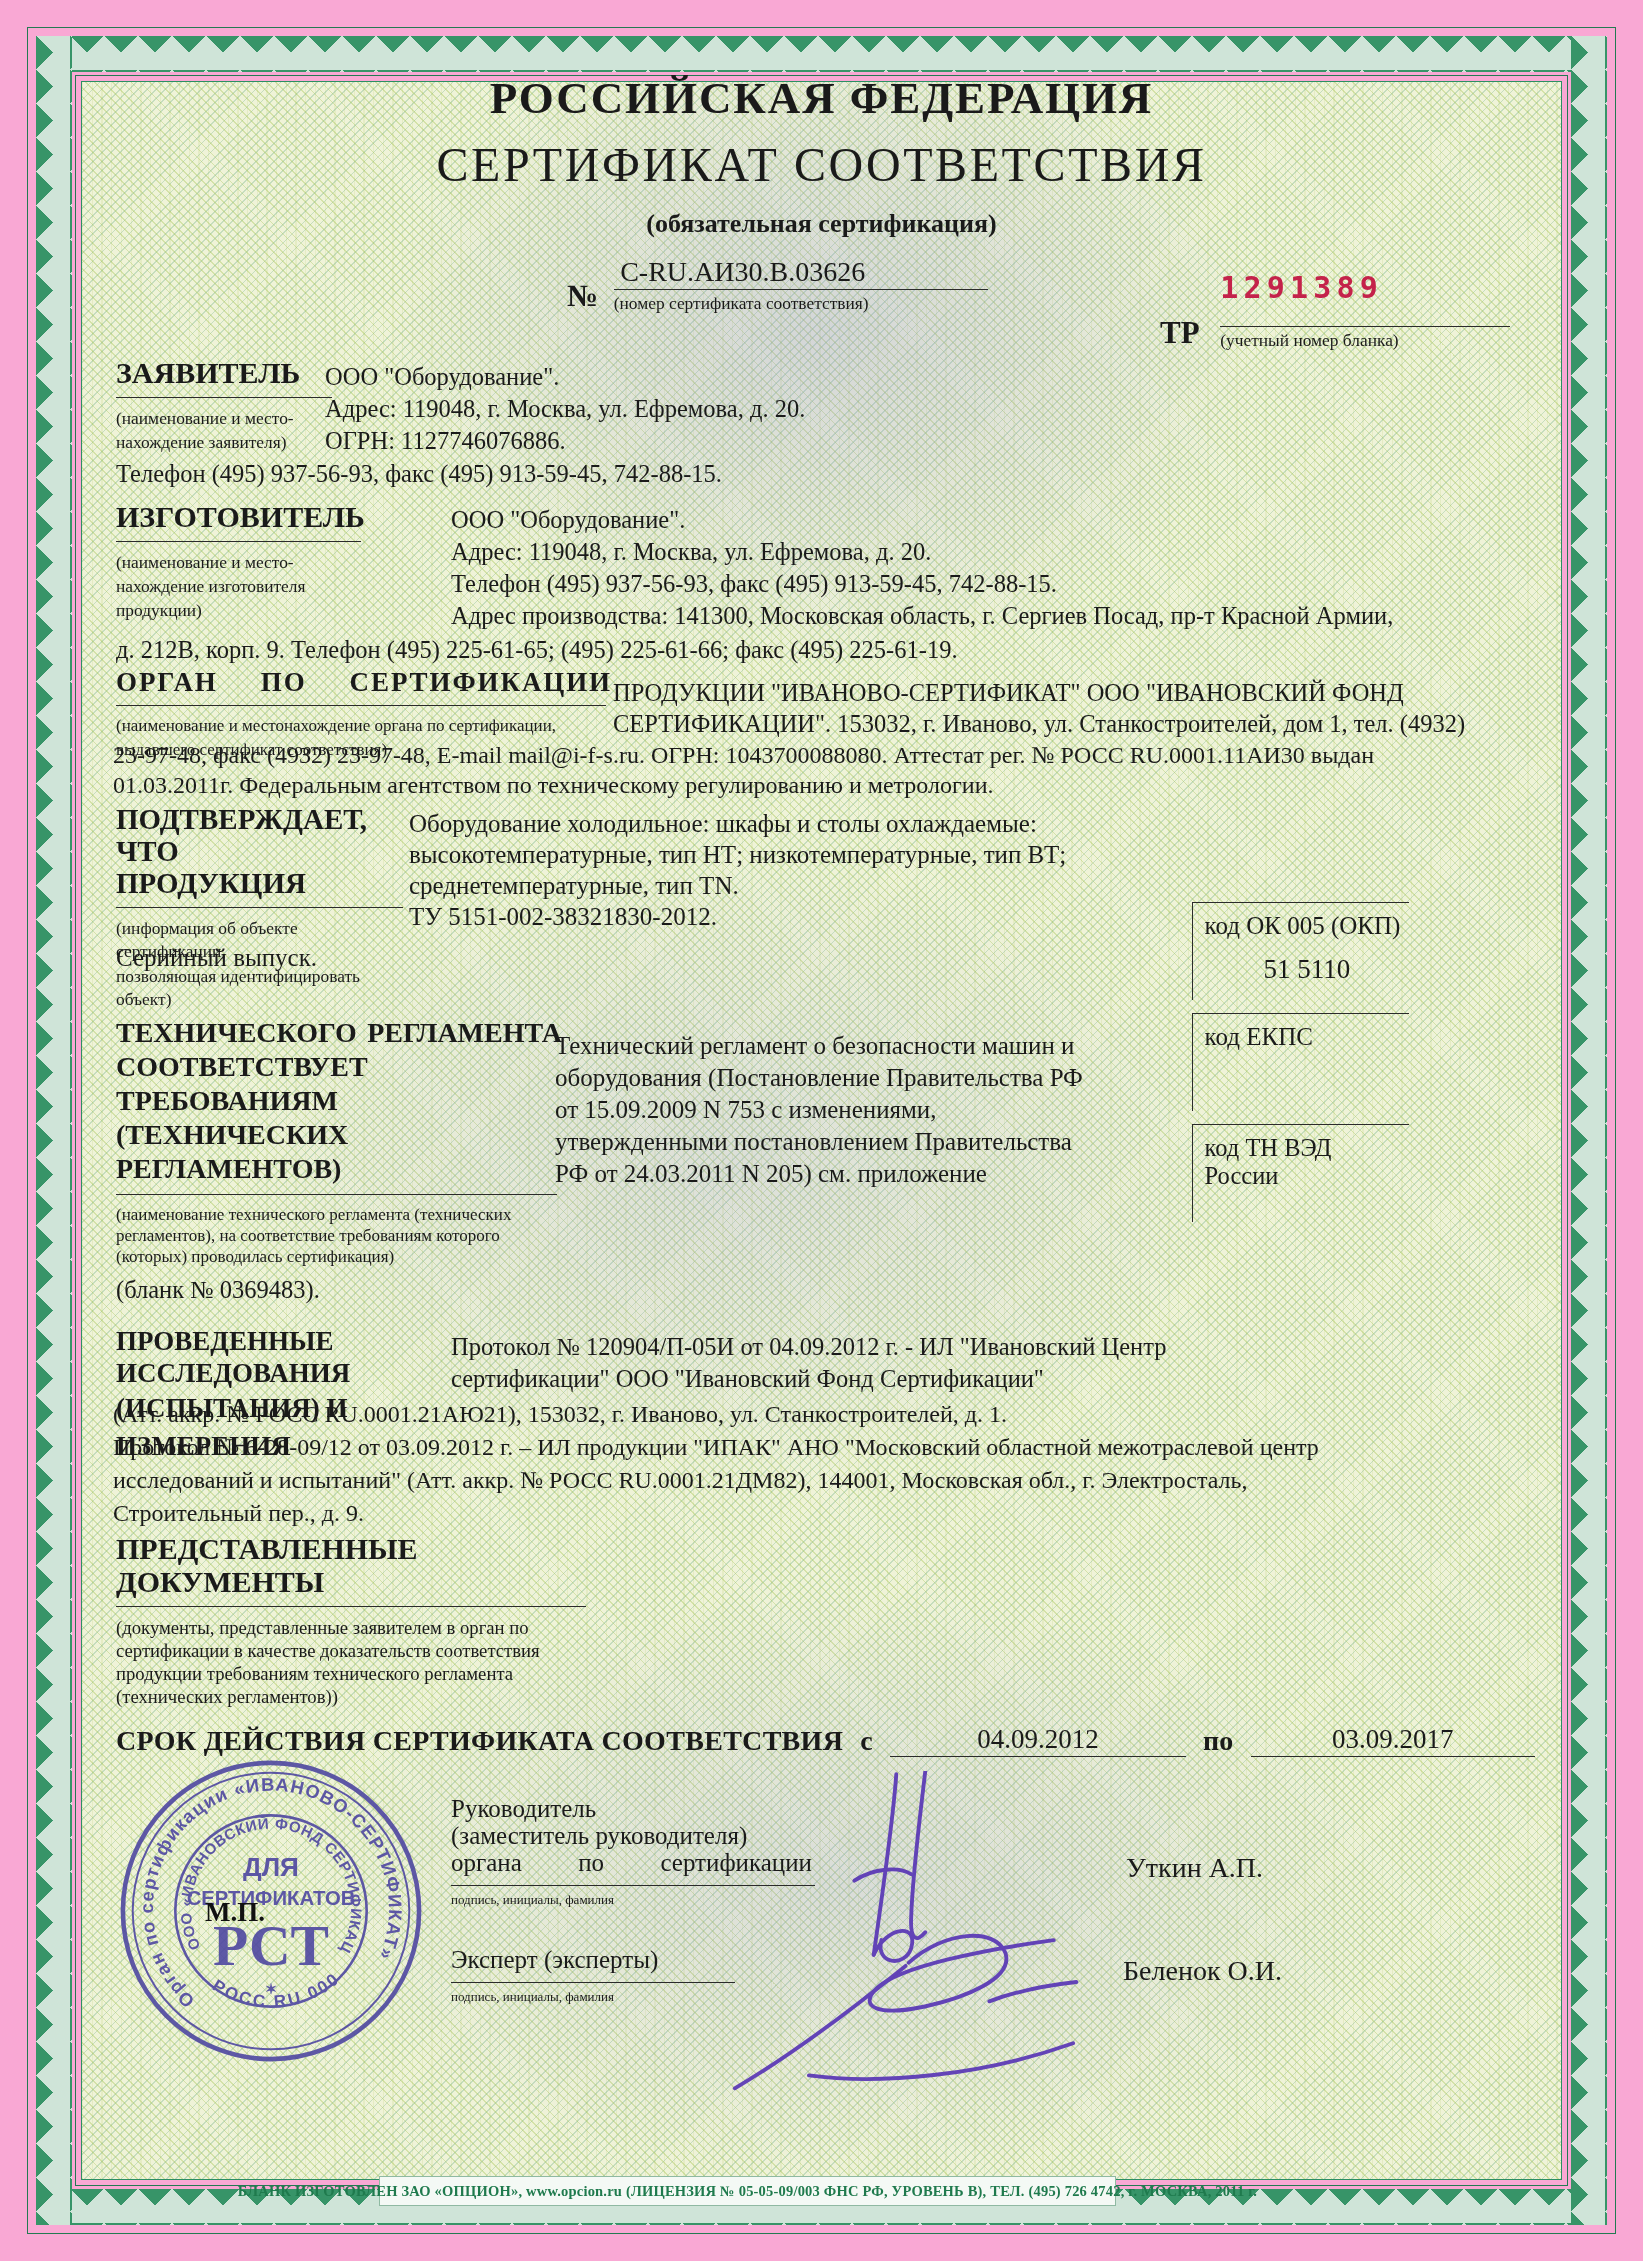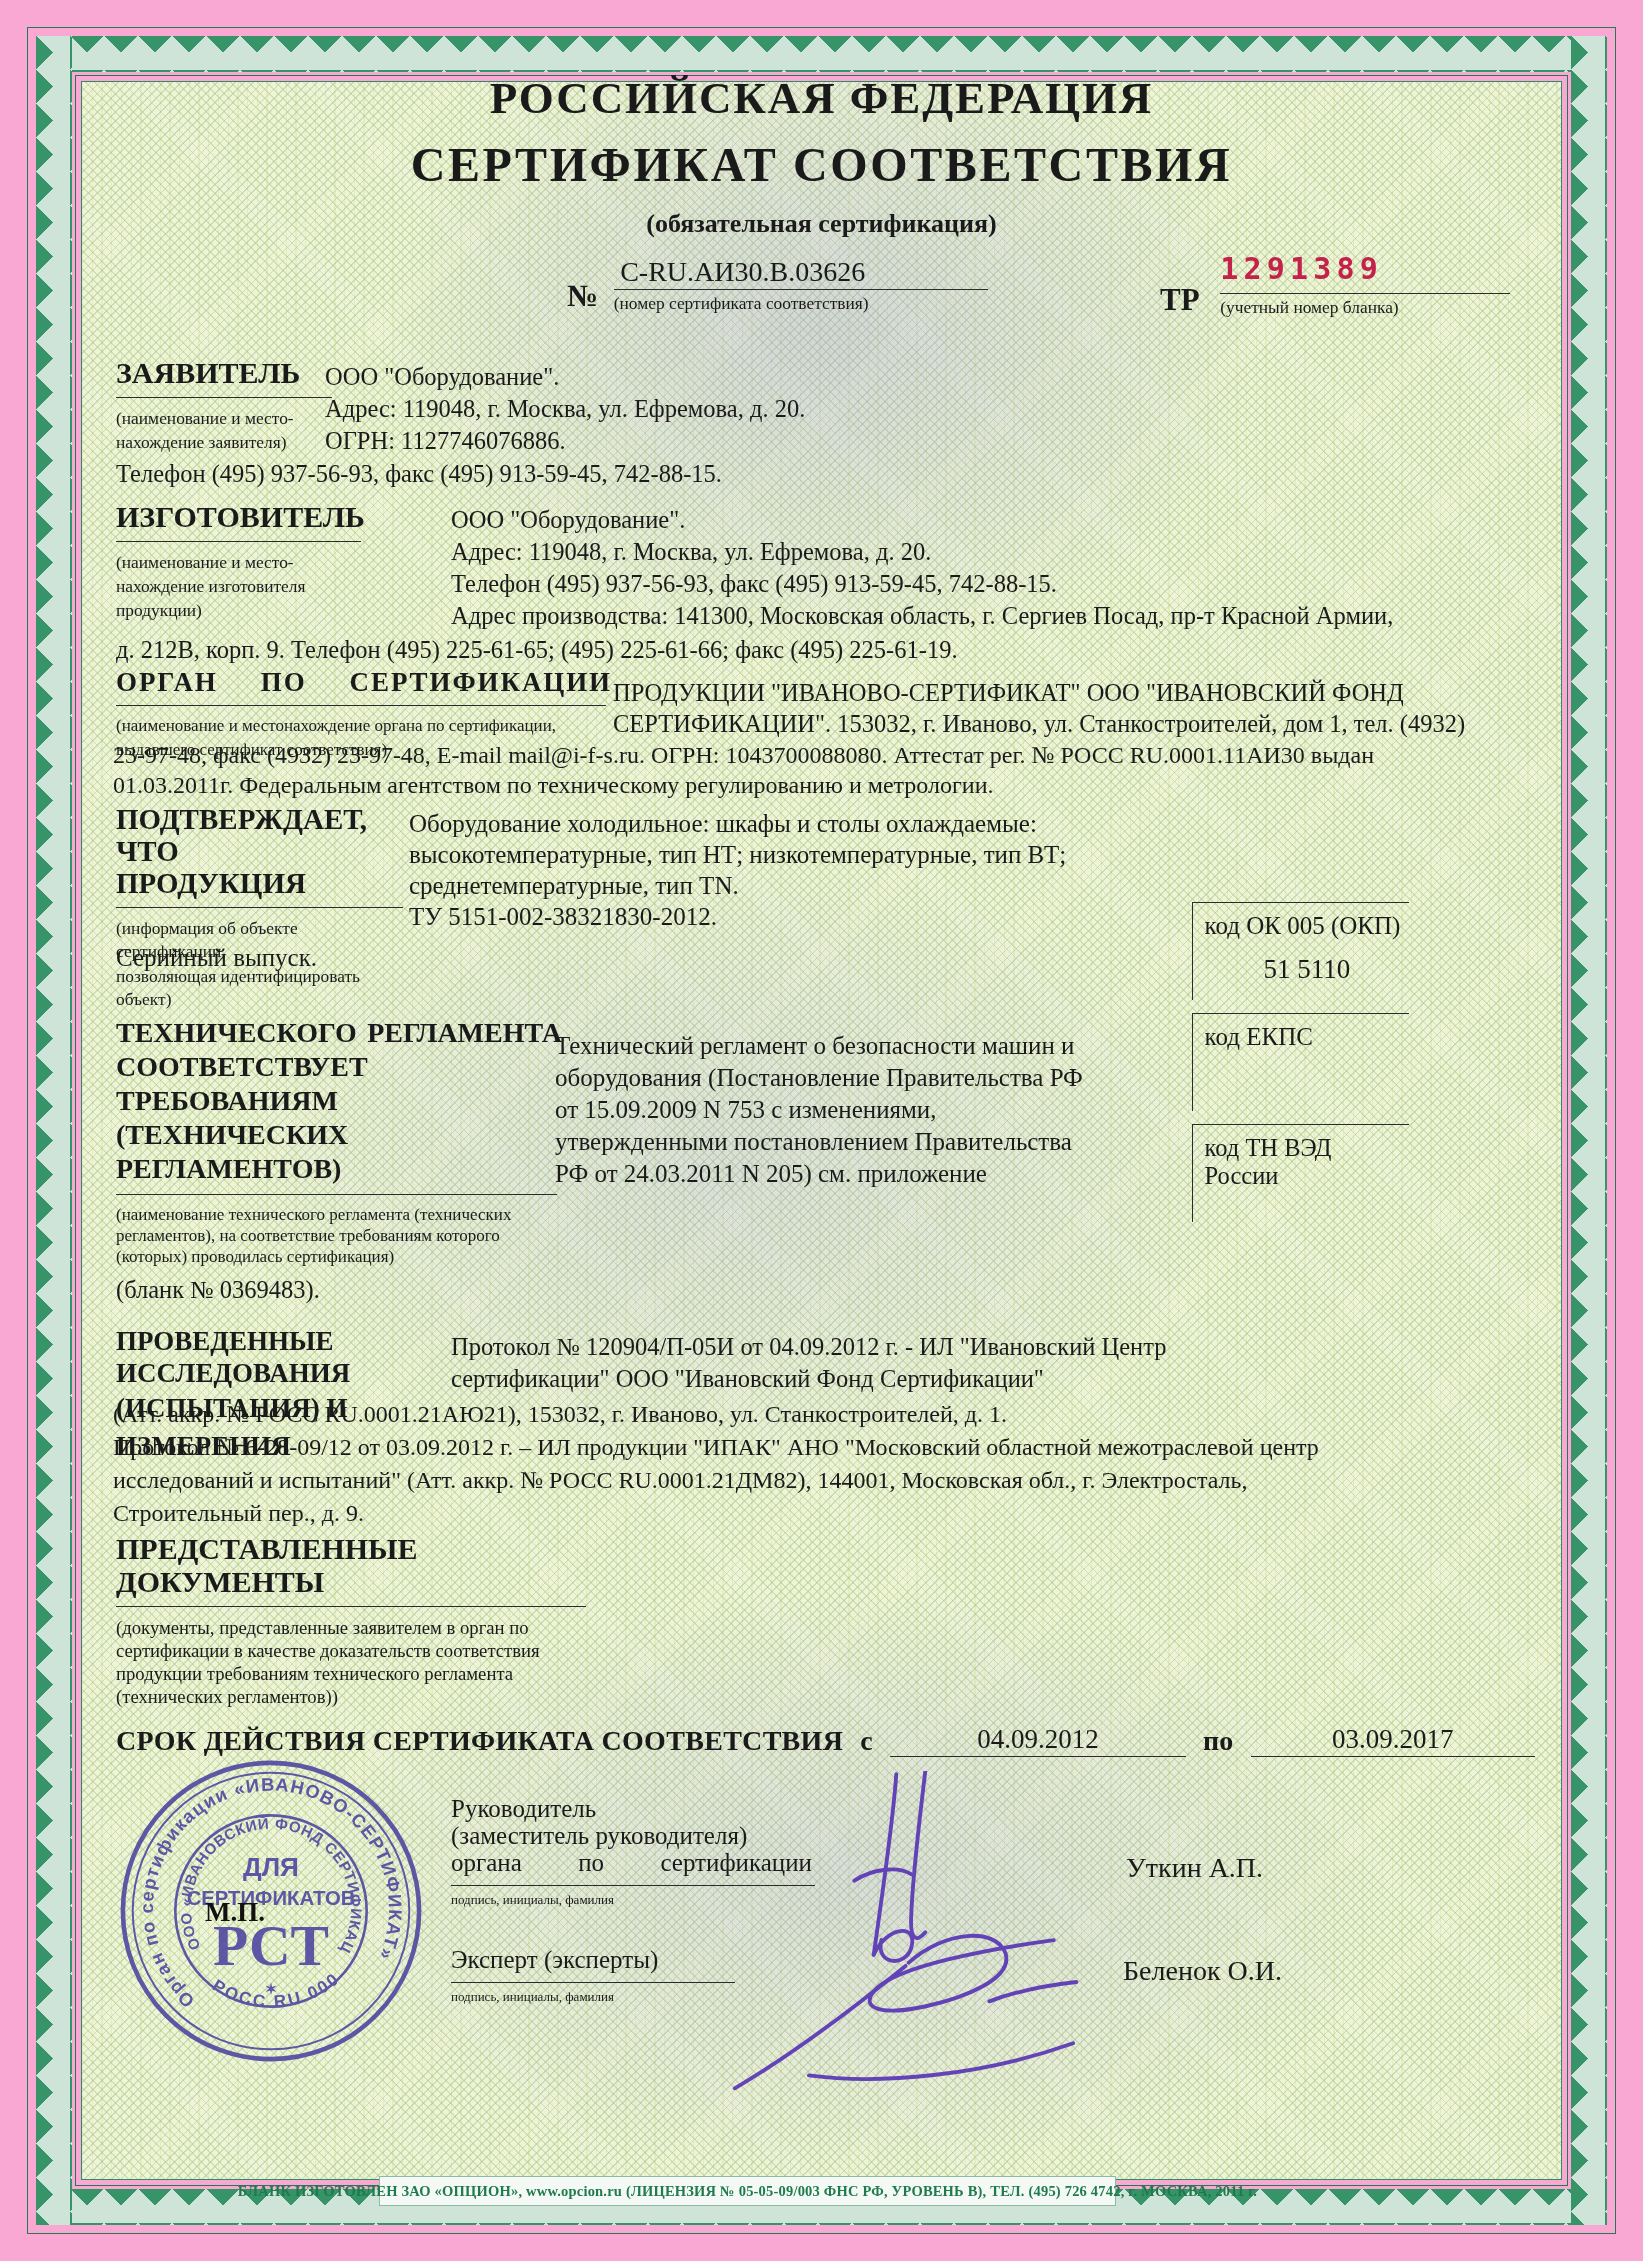--- a/index.html
+++ b/index.html
@@ -42,21 +42,21 @@
       radial-gradient(ellipse 644px 483px at 50% 12%, rgba(146,146,214,.30), rgba(146,146,214,0) 68%),
       radial-gradient(ellipse 709px 451px at 44% 52%, rgba(150,150,218,.22), rgba(150,150,218,0) 70%),
       radial-gradient(ellipse 773px 419px at 52% 86%, rgba(148,148,216,.24), rgba(148,148,216,0) 70%),
       repeating-linear-gradient(45deg, rgba(168,198,88,.38) 0 1.3px, transparent 1.3px 6.4px),
       repeating-linear-gradient(-45deg, rgba(118,178,138,.34) 0 1.3px, transparent 1.3px 6.4px),
       repeating-linear-gradient(90deg, rgba(188,208,118,.20) 0 1.3px, transparent 1.3px 9.7px);
   }
   .abs{position:absolute;}
   
   .title1{font-size:45px;font-weight:bold;letter-spacing:1.9px;text-align:center;}
-  .title2{font-size:48px;font-weight:bold;letter-spacing:2.6px;text-align:center;margin-top:13px;}
+  .title2{font-size:48px;font-weight:normal;letter-spacing:2.6px;text-align:center;margin-top:13px;}
   .title3{font-size:26px;font-weight:bold;text-align:center;margin-top:17px;}
   .sec-h{font-size:30px;font-weight:bold;line-height:1.1;}
   .sec-h.just{text-align:justify;text-align-last:justify;}
   .rule{border-bottom:1.9px solid #2b2b2b;margin-top:7.7px;}
   .cap{font-size:17.4px;line-height:1.32;margin-top:9px;}
   .body-t{font-size:24.5px;line-height:32px;}
   .body-t.big{font-size:25px;}
   .small-cap{font-size:17.4px;}
   .num-sign{font-size:31px;font-weight:bold;}
   .field{display:inline-block;text-align:left;vertical-align:bottom;}
@@ -107,21 +107,21 @@
   <div class="abs" style="left:567px;top:256px;">
     <span class="num-sign">№</span>
     <span class="field" style="width:374px;margin-left:13px;">
       <span class="val" style="display:block;">C-RU.АИ30.В.03626</span>
       <span class="fc" style="display:block;">(номер сертификата соответствия)</span>
     </span>
   </div>
   <div class="abs" style="left:1160px;top:251px;">
     <span class="num-sign" style="vertical-align:bottom;">ТР</span>
     <span class="field" style="width:290px;margin-left:18px;">
-      <span class="red-num" style="display:block;border-bottom:1.9px solid #2b2b2b;padding-bottom:7px;">1291389</span>
+      <span class="red-num" style="display:block;border-bottom:1.9px solid #2b2b2b;padding-bottom:21px;margin-top:19px;">1291389</span>
       <span class="fc small-cap" style="display:block;margin-top:2.6px;">(учетный номер бланка)</span>
     </span>
   </div>
 
   <div class="abs" style="left:116px;top:356px;width:219px;">
     <div class="sec-h">ЗАЯВИТЕЛЬ</div>
     <div class="rule" style="width:216px;"></div>
     <div class="cap">(наименование и место-</div>
     <div class="cap" style="margin-top:1.3px;">нахождение заявителя)</div>
   </div>

